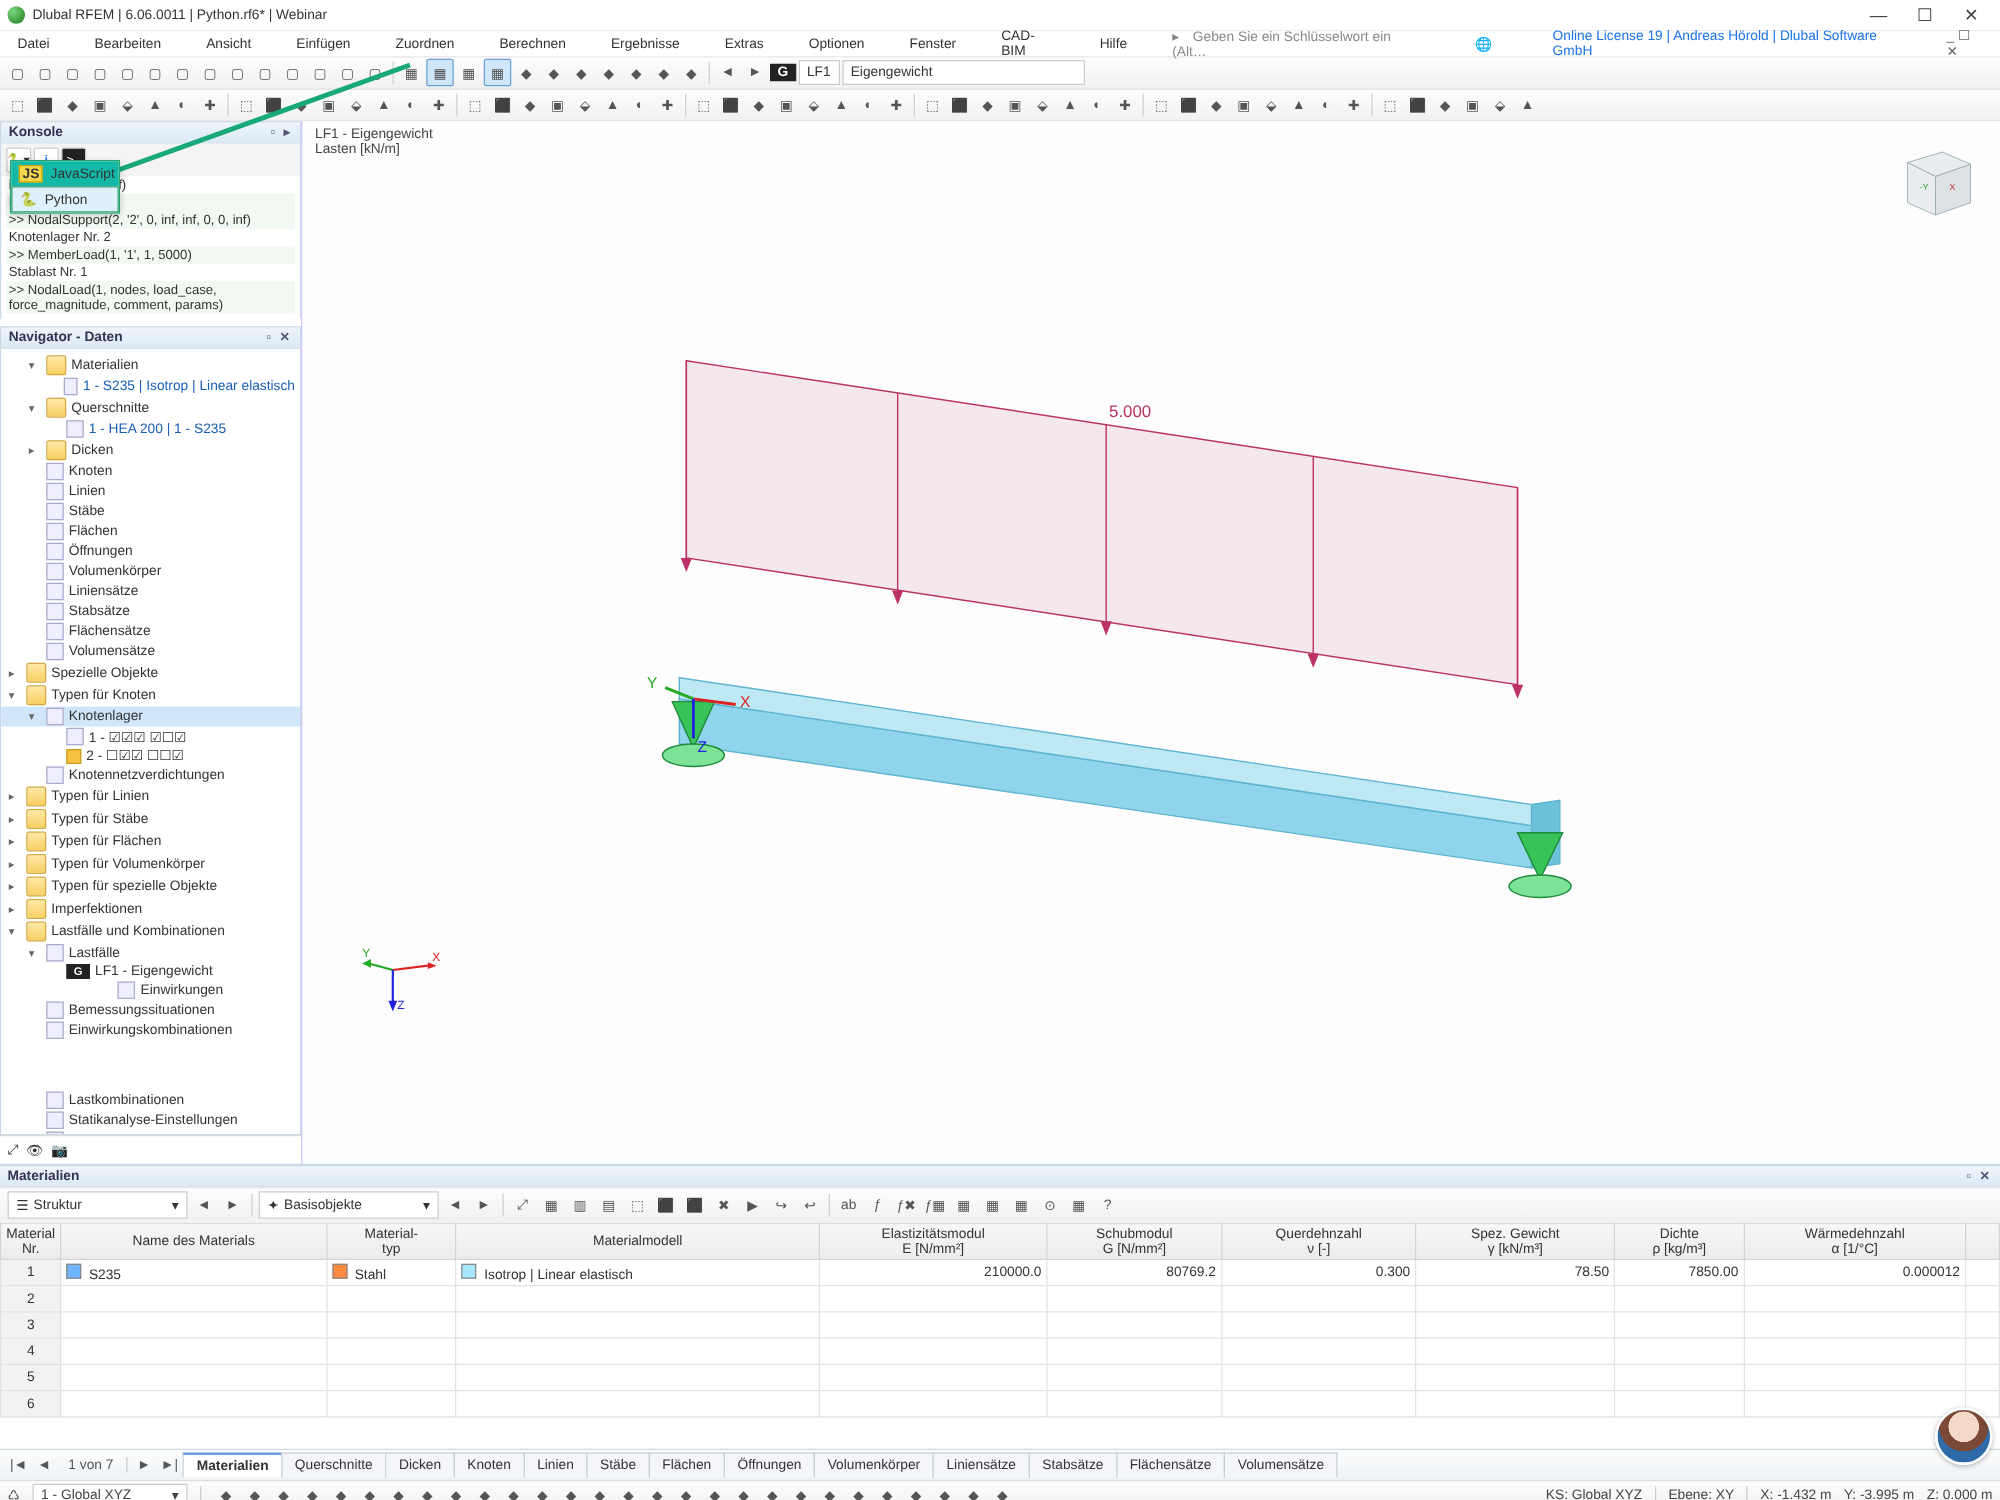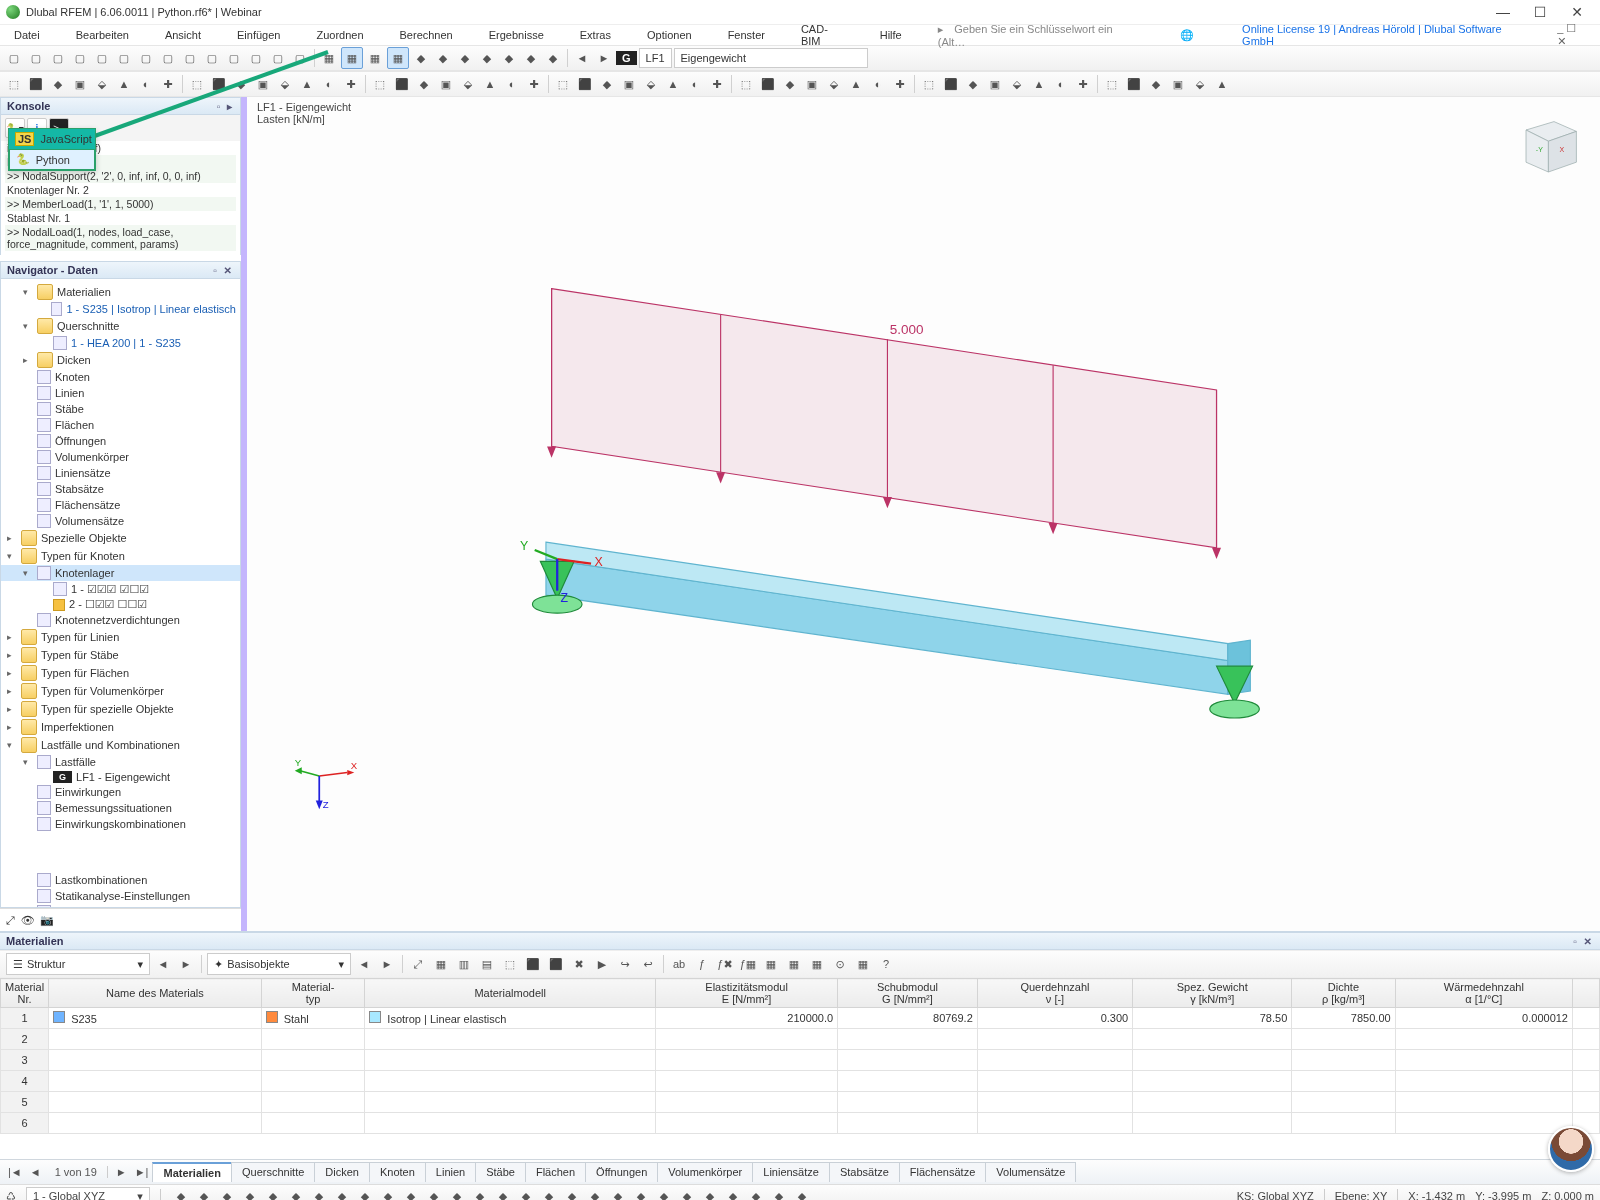--- a/index.html
+++ b/index.html
@@ -11,21 +11,21 @@
   .menubar{height:20px;display:flex;align-items:center;padding:0 6px;gap:20px;background:#fff}
   .menubar span{padding:2px 8px}
   .menubar .search{margin-left:auto;color:#888}
   .menubar .lic{color:#1a73e8;margin-left:12px}
   .toolbar{height:24px;display:flex;align-items:center;padding:0 4px;gap:2px;background:linear-gradient(#fdfdfd,#f1f1f1);border-top:1px solid #e6e6e6;border-bottom:1px solid #e6e6e6}
   .tb-btn{width:20px;height:20px;display:flex;align-items:center;justify-content:center;font-size:11px;color:#555;border-radius:2px}
   .tb-sep{width:1px;height:18px;background:#d0d0d0;margin:0 2px}
   .tb-wide{width:auto;padding:0 6px;background:#fff;border:1px solid #ccc;height:18px;display:flex;align-items:center}
   .lbl-dark{background:#222;color:#fff;padding:1px 6px;font-weight:bold}
   .main{display:flex;height:834px}
-  .sidebar{width:241px;display:flex;flex-direction:column;border-right:6px solid #c4b5fd}
+  .sidebar{width:241px;display:flex;flex-direction:column;border-right:1px solid #c4b5fd}
   .panel-hdr{background:linear-gradient(#eef5fb,#dbe9f5);border:1px solid #c9d8e6;padding:2px 6px;display:flex;align-items:center;justify-content:space-between;font-weight:600;color:#335}
   .panel-hdr .ctl{font-size:10px;color:#557;letter-spacing:2px}
   .konsole-body{background:#fff;flex:0 0 auto;border-left:1px solid #c9d8e6;border-right:1px solid #c9d8e6;padding-bottom:4px}
   .konsole-tbs{display:flex;gap:2px;padding:3px 4px;background:#f4f4f4}
   .ktb{width:18px;height:18px;border:1px solid #ccc;background:#fff;display:flex;align-items:center;justify-content:center;font-size:10px;border-radius:2px}
   .ktb.dark{background:#222;color:#fff}
   .console-lines{font-size:10.5px;padding:0 4px}
   .console-lines div{padding:1px 2px}
   .cl-alt{background:#f2f8f2}
   .lang-menu{position:absolute;left:8px;top:128px;width:86px;background:#fff;border:1px solid #2aa06a;box-shadow:0 2px 6px rgba(0,0,0,.2);z-index:20}
@@ -399,21 +399,21 @@
           <div class="tr" style="padding-left: 22px;">
             <span class="caret">▾</span>
             <span class="leaf"></span>
             <span>Lastfälle</span>
           </div>
           <div class="tr" style="padding-left: 38px;">
             <span class="caret"></span>
             <span class="lbl-dark" style="font-size: 9px;">G</span>
             <span>LF1 - Eigengewicht</span>
           </div>
-          <div class="tr" style="padding-left: 22px;">
+          <div class="tr" style="padding-left: 22px; justify-content: center;">
             <span class="caret"></span>
             <span class="leaf"></span>
             <span>Einwirkungen</span>
           </div>
           <div class="tr" style="padding-left: 22px;">
             <span class="caret"></span>
             <span class="leaf"></span>
             <span>Bemessungssituationen</span>
           </div>
           <div class="tr" style="padding-left: 22px;">
@@ -662,21 +662,21 @@
             <td style="text-align: right;"></td>
             <td style="text-align: right;"></td>
             <td></td>
           </tr>
         </tbody>
       </table>
   </div>
   <div class="tabstrip">
     <span class="nav">|◄</span>
     <span class="nav">◄</span>
-    <span class="pginfo">1 von 19</span>
+    <span class="pginfo">1 von 7</span>
     <span class="nav">►</span>
     <span class="nav">►|</span>
     <div id="tabs" style="display:flex">
         <span class="tab active">Materialien</span>
         <span class="tab">Querschnitte</span>
         <span class="tab">Dicken</span>
         <span class="tab">Knoten</span>
         <span class="tab">Linien</span>
         <span class="tab">Stäbe</span>
         <span class="tab">Flächen</span>

